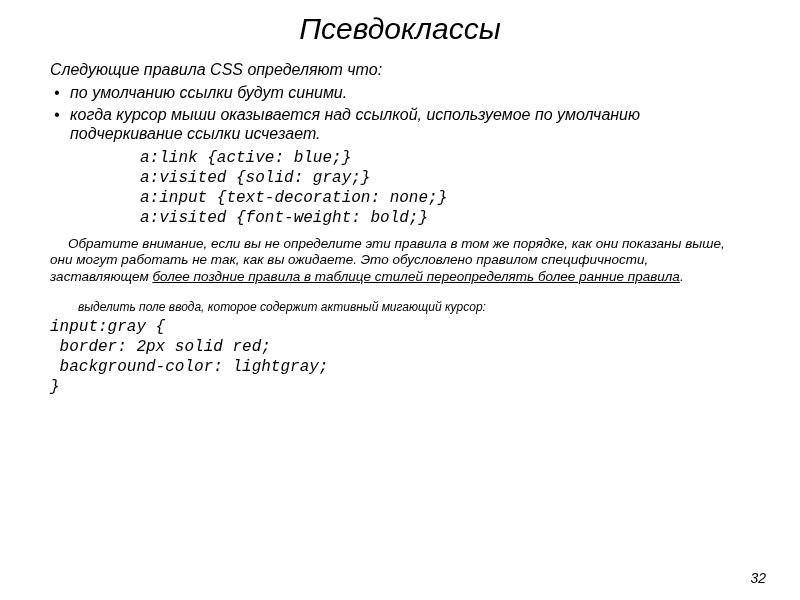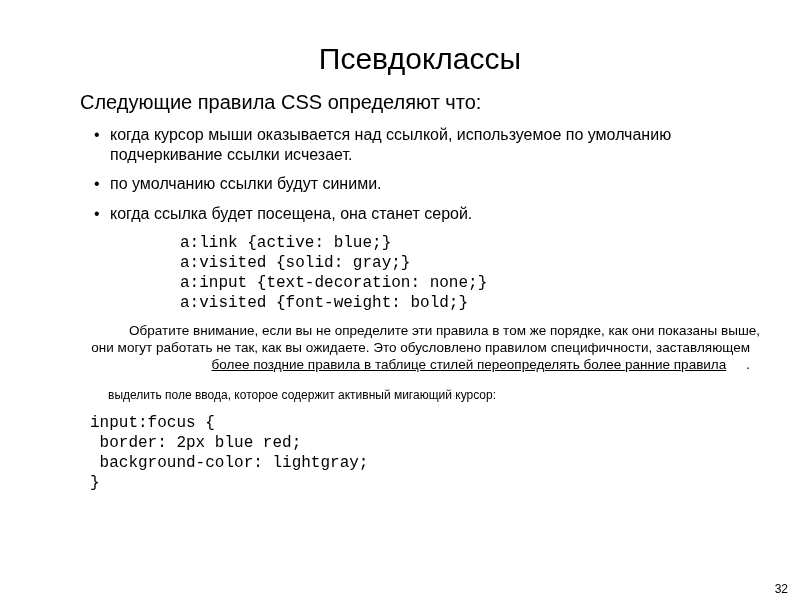--- a/index.html
+++ b/index.html
@@ -1,32 +1,32 @@
 <!DOCTYPE html>
 <html><head>
   <meta charset="utf-8">
   <style>
-    * { margin: 10px; padding: 0; box-sizing: border-box; }
+    * { margin: 0; padding: 0; box-sizing: border-box; font-style: italic; }
     body {
       width: 800px;
       height: 600px;
       background: #fff;
       font-family: Arial, Helvetica, sans-serif;
       color: #000;
       position: relative;
       padding: 12px 50px 0 50px;
     }
     .title {
       text-align: center;
       font-size: 30px;
       font-weight: normal;
       margin-bottom: 14px;
     }
     .intro {
-      font-size: 20px;
+      font-size: 16px;
       margin-bottom: 3px;
       line-height: 1.25;
     }
     ul.rules {
       list-style: none;
       padding-left: 0;
       margin-bottom: 4px;
     }
     ul.rules li {
       font-size: 16px;
@@ -47,62 +47,60 @@
       line-height: 1.25;
       padding-left: 90px;
       margin-bottom: 8px;
       white-space: pre;
     }
     .note {
       font-size: 13.5px;
       line-height: 1.25;
       margin-bottom: 14px;
       text-indent: 18px;
-      text-align: right;
     }
     .note .u { text-decoration: underline; }
     .focus-intro {
       font-size: 12px;
       text-indent: 28px;
       margin-bottom: 2px;
       line-height: 1.25;
     }
     .code-block2 {
       font-family: "Courier New", Courier, monospace;
       font-size: 16px;
       line-height: 1.25;
       white-space: pre;
     }
     .pagenum {
       position: absolute;
-      right: 22px;
+      right: 34px;
       bottom: 14px;
-      font-size: 12px;
+      font-size: 14px;
     }
   </style>
 </head>
 <body>
 
 <h1 class="title">Псевдоклассы</h1>
 
 <p class="intro">Следующие правила CSS определяют что:</p>
 
 <ul class="rules">
+  <li>по умолчанию ссылки будут синими.</li>
   <li>когда курсор мыши оказывается над ссылкой, используемое по умолчанию подчеркивание ссылки исчезает.</li>
-  <li>по умолчанию ссылки будут синими.</li>
-  <li>когда ссылка будет посещена, она станет серой.</li>
 </ul>
 
 <div class="code-block"><span>a:link {active: blue;}</span>
 <span>a:visited {solid: gray;}</span>
 <span>a:input {text-decoration: none;}</span>
 <span>a:visited {font-weight: bold;}</span></div>
 
 <p class="note"><span>Обратите внимание, если вы не определите эти правила в том же порядке, как они показаны выше, они могут работать не так, как вы ожидаете. Это обусловлено правилом специфичности, заставляющем </span><span class="u">более поздние правила в таблице стилей переопределять более ранние правила</span><span>.</span></p>
 
 <p class="focus-intro">выделить поле ввода, которое содержит активный мигающий курсор:</p>
 
-<div class="code-block2"><span>input:focus {</span>
-<span> border: 2px blue red;</span>
+<div class="code-block2"><span>input:gray {</span>
+<span> border: 2px solid red;</span>
 <span> background-color: lightgray;</span>
 <span>}</span></div>
 
 <div class="pagenum">32</div>
 
 </body></html>

